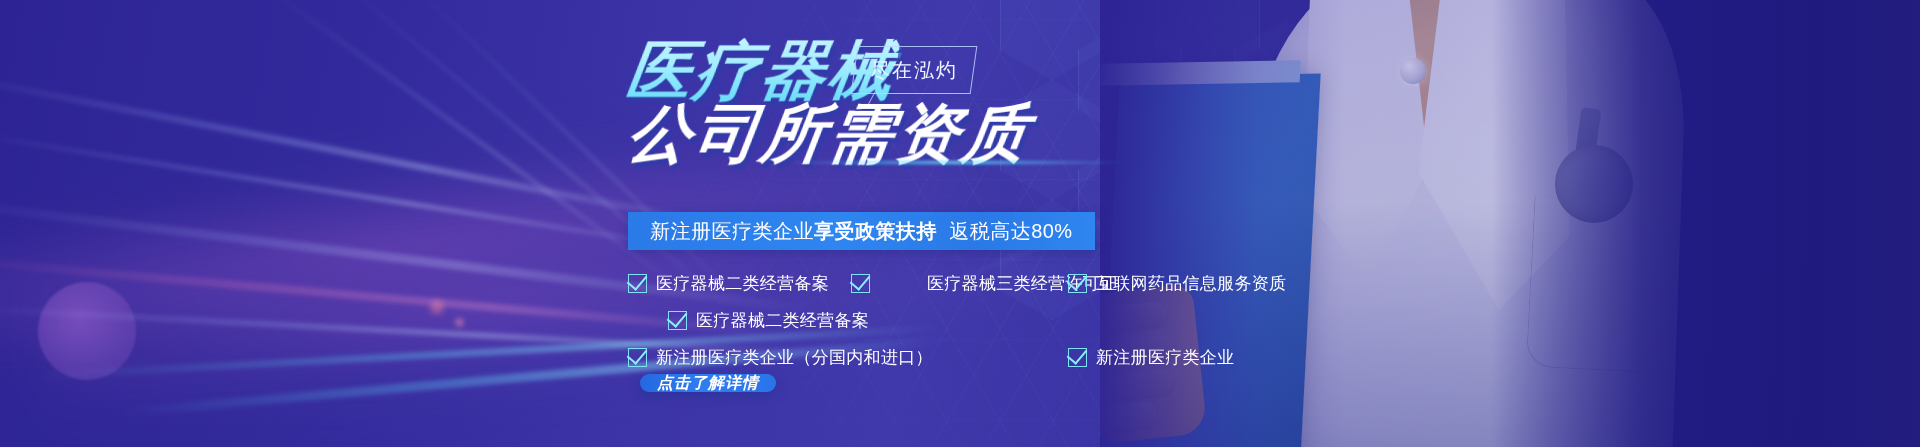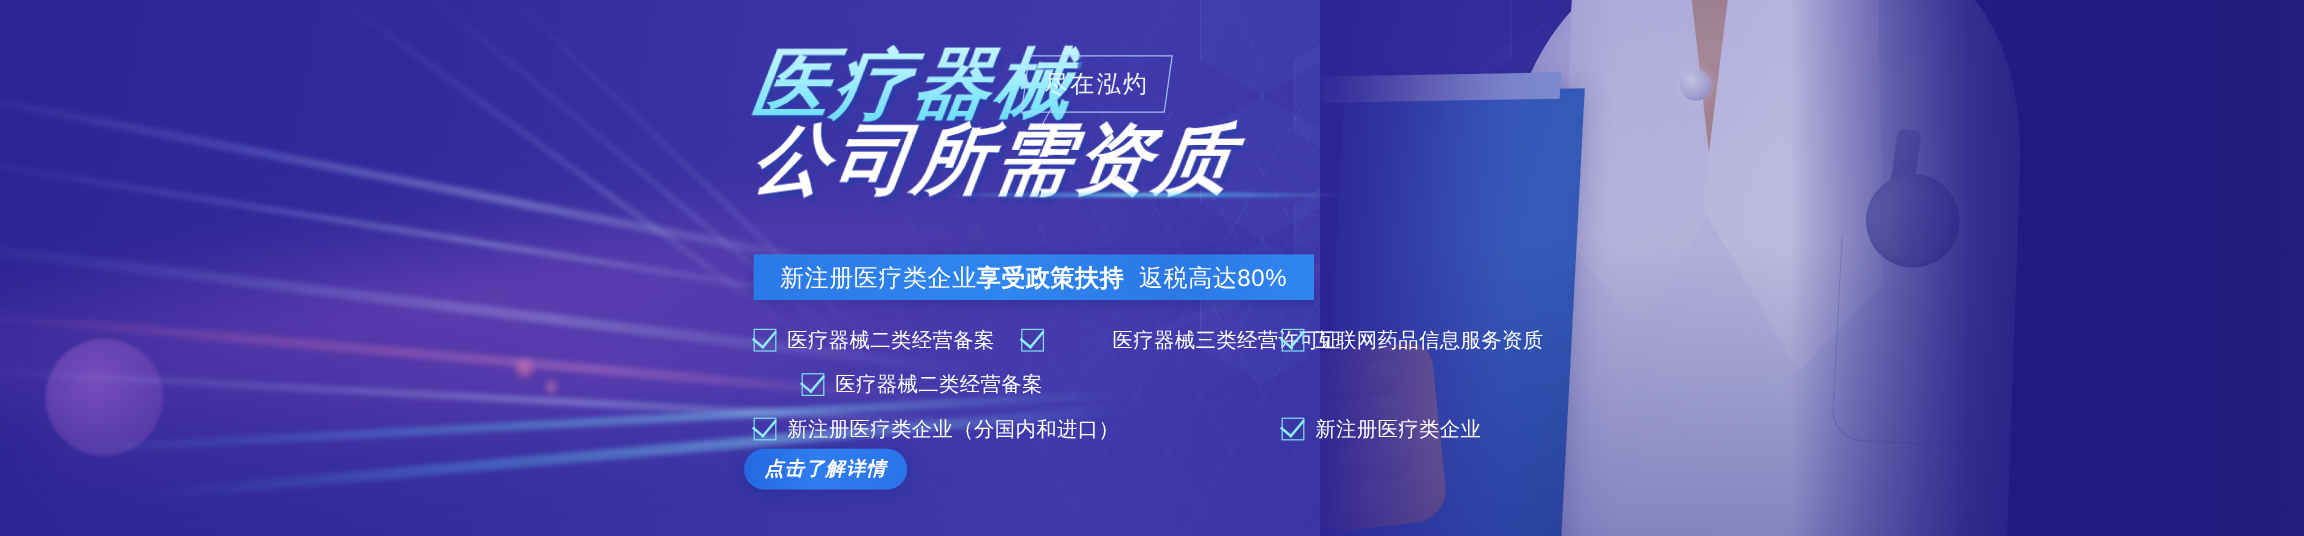--- a/index.html
+++ b/index.html
@@ -460,24 +460,24 @@
   }
   .check-label {
     font-size: 17px;
     color: #ffffff;
     white-space: nowrap;
     letter-spacing: 0.3px;
   }
 
   .cta {
     position: absolute;
-    left: 620px;
+    left: 640px;
     top: 374px;
     width: 136px;
-    height: 34px;
+    height: 18px;
     border-radius: 18px;
     background: linear-gradient(95deg, #2468e0 0%, #2f7df0 45%, #2a74ea 100%);
     display: flex;
     align-items: center;
     justify-content: center;
     cursor: pointer;
     box-shadow: 0 3px 12px rgba(20,50,140,0.45);
   }
   .cta-text {
     font-size: 16px;

